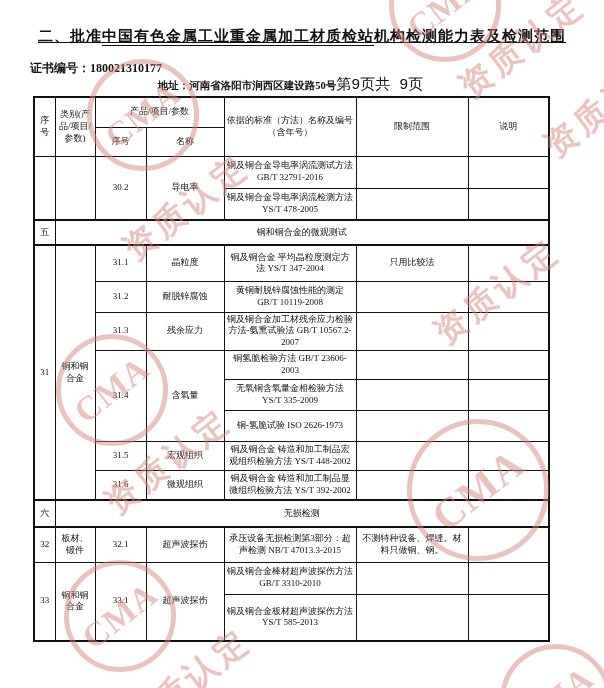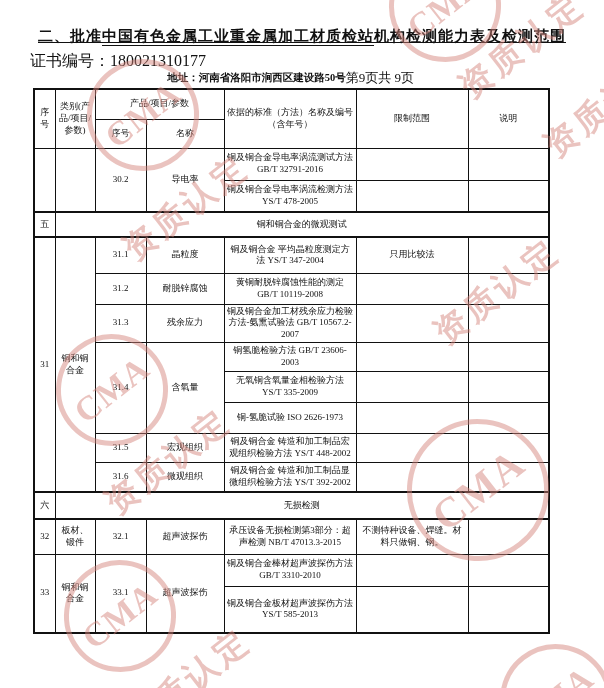--- a/index.html
+++ b/index.html
@@ -20,34 +20,34 @@
     text-align: center;
     font-size: 15px;
     font-weight: 700;
     line-height: 20px;
     letter-spacing: 1px;
     white-space: nowrap;
     text-decoration: underline;
   }
   .title .u { border-bottom: 1.5px solid #111; padding-bottom: 1px; }
   .cert-line {
-    margin: 8px 0 0 30px;
-    font-size: 16px;
-    font-weight: 400;
+    margin: 16px 0 0 30px;
+    font-size: 12px;
+    font-weight: 700;
     line-height: 13px;
   }
   .meta-row {
     margin: 4px 0 0 33px;
     width: 515px;
     display: flex;
     justify-content: center;
     align-items: flex-end;
   }
   .addr { font-size: 10.5px; font-weight: 700; line-height: 13px; }
-  .pageno { font-size: 13px; line-height: 12px; }
+  .pageno { font-size: 15px; line-height: 12px; font-family: Liberation Mono, monospace; }
   
   table.cap {
     margin: 4px 0 0 33px;
     width: 515px;
     border-collapse: collapse;
     table-layout: fixed;
     border: 2px solid #111;
   }
   table.cap th, table.cap td {
     border: 1px solid #111;

